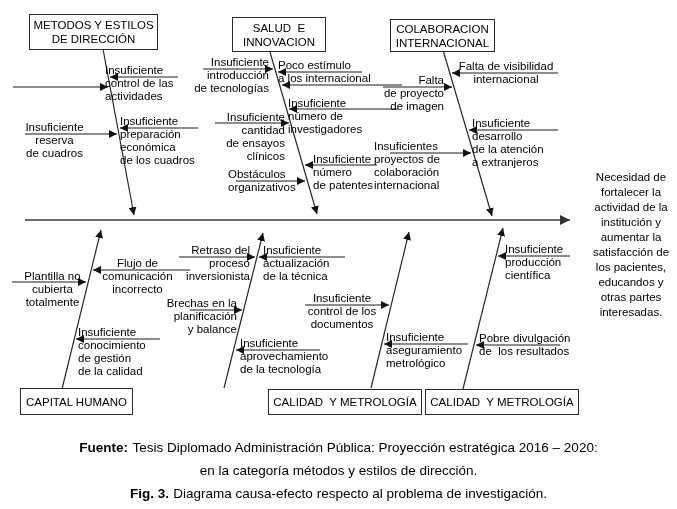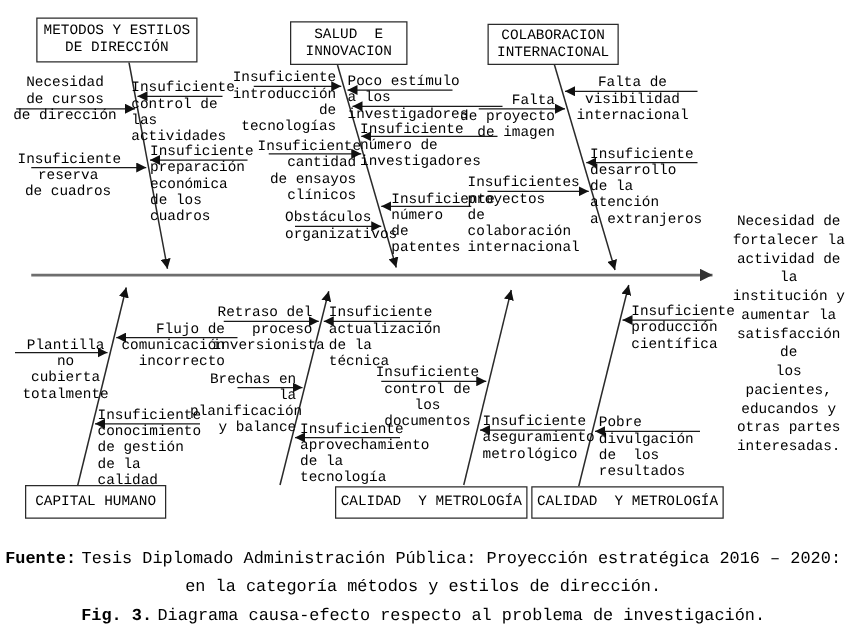--- a/index.html
+++ b/index.html
@@ -1,18 +1,18 @@
 <!DOCTYPE html>
 <html><head>
 <meta charset="utf-8">
 <style>
   html,body { margin:0; padding:0; background:#fff; }
   .screen {
     position:relative; width:677px; height:509px; background:#ffffff;
-    font-family:Liberation Mono, monospace; color:#000;
+    font-family:Liberation Sans, sans-serif; color:#000;
     overflow:hidden;
   }
   .lines { position:absolute; left:0; top:0; }
   .spine { stroke:#6e6e6e; stroke-width:2.2; }
   .bone  { stroke:#2a2a2a; stroke-width:1.2; }
   .carrow{ stroke:#1a1a1a; stroke-width:1; }
   .box {
     position:absolute; border:1px solid #2b2b2b; background:#fff;
     display:flex; align-items:center; justify-content:center;
     text-align:center; font-size:11.5px; line-height:14px; white-space:pre-wrap;
@@ -86,38 +86,35 @@
   <div class="box" style="left:29px;top:14px;width:127px;height:34px"><span>METODOS Y ESTILOS
 DE DIRECCIÓN</span></div>
   <div class="box" style="left:232px;top:17px;width:92px;height:33px"><span>SALUD  E
 INNOVACION</span></div>
   <div class="box" style="left:390px;top:19px;width:103px;height:31px"><span>COLABORACION
 INTERNACIONAL</span></div>
   <div class="box" style="left:20px;top:388px;width:111px;height:25px"><span>CAPITAL HUMANO</span></div>
   <div class="box" style="left:268px;top:389px;width:152px;height:24px"><span>CALIDAD  Y METROLOGÍA</span></div>
   <div class="box" style="left:425px;top:389px;width:152px;height:24px"><span>CALIDAD  Y METROLOGÍA</span></div>
 
-  <div class="cause" style="left:10px;top:60px;width:84px;text-align:center">Necesidad
-de cursos
-de dirección</div>
   <div class="cause" style="left:105px;top:64px;width:80px;text-align:left">Insuficiente
 control de las
 actividades</div>
   <div class="cause" style="left:14px;top:121px;width:81px;text-align:center">Insuficiente
 reserva
 de cuadros</div>
   <div class="cause" style="left:120px;top:115px;width:85px;text-align:left">Insuficiente
 preparación
 económica
 de los cuadros</div>
   <div class="cause" style="left:182px;top:56px;width:87px;text-align:right">Insuficiente
 introducción
 de tecnologías</div>
   <div class="cause" style="left:278px;top:59px;width:110px;text-align:left">Poco estímulo
-a los investigadores</div>
+a los internacional</div>
   <div class="cause" style="left:288px;top:97px;width:85px;text-align:left">Insuficiente
 número de
 investigadores</div>
   <div class="cause" style="left:206px;top:111px;width:79px;text-align:right">Insuficiente
 cantidad
 de ensayos
 clínicos</div>
   <div class="cause" style="left:228px;top:168px;width:85px;text-align:left">Obstáculos
 organizativos</div>
   <div class="cause" style="left:313px;top:153px;width:70px;text-align:left">Insuficiente
@@ -132,21 +129,21 @@
 desarrollo
 de la atención
 a extranjeros</div>
   <div class="cause" style="left:374px;top:140px;width:80px;text-align:left">Insuficientes
 proyectos de
 colaboración
 internacional</div>
   <div class="cause" style="left:12px;top:270px;width:81px;text-align:center">Plantilla no
 cubierta
 totalmente</div>
-  <div class="cause" style="left:95px;top:257px;width:85px;text-align:right">Flujo de
+  <div class="cause" style="left:95px;top:257px;width:85px;text-align:center">Flujo de
 comunicación
 incorrecto</div>
   <div class="cause" style="left:78px;top:326px;width:85px;text-align:left">Insuficiente
 conocimiento
 de gestión
 de la calidad</div>
   <div class="cause" style="left:170px;top:244px;width:80px;text-align:right">Retraso del
 proceso
 inversionista</div>
   <div class="cause" style="left:263px;top:244px;width:85px;text-align:left">Insuficiente

